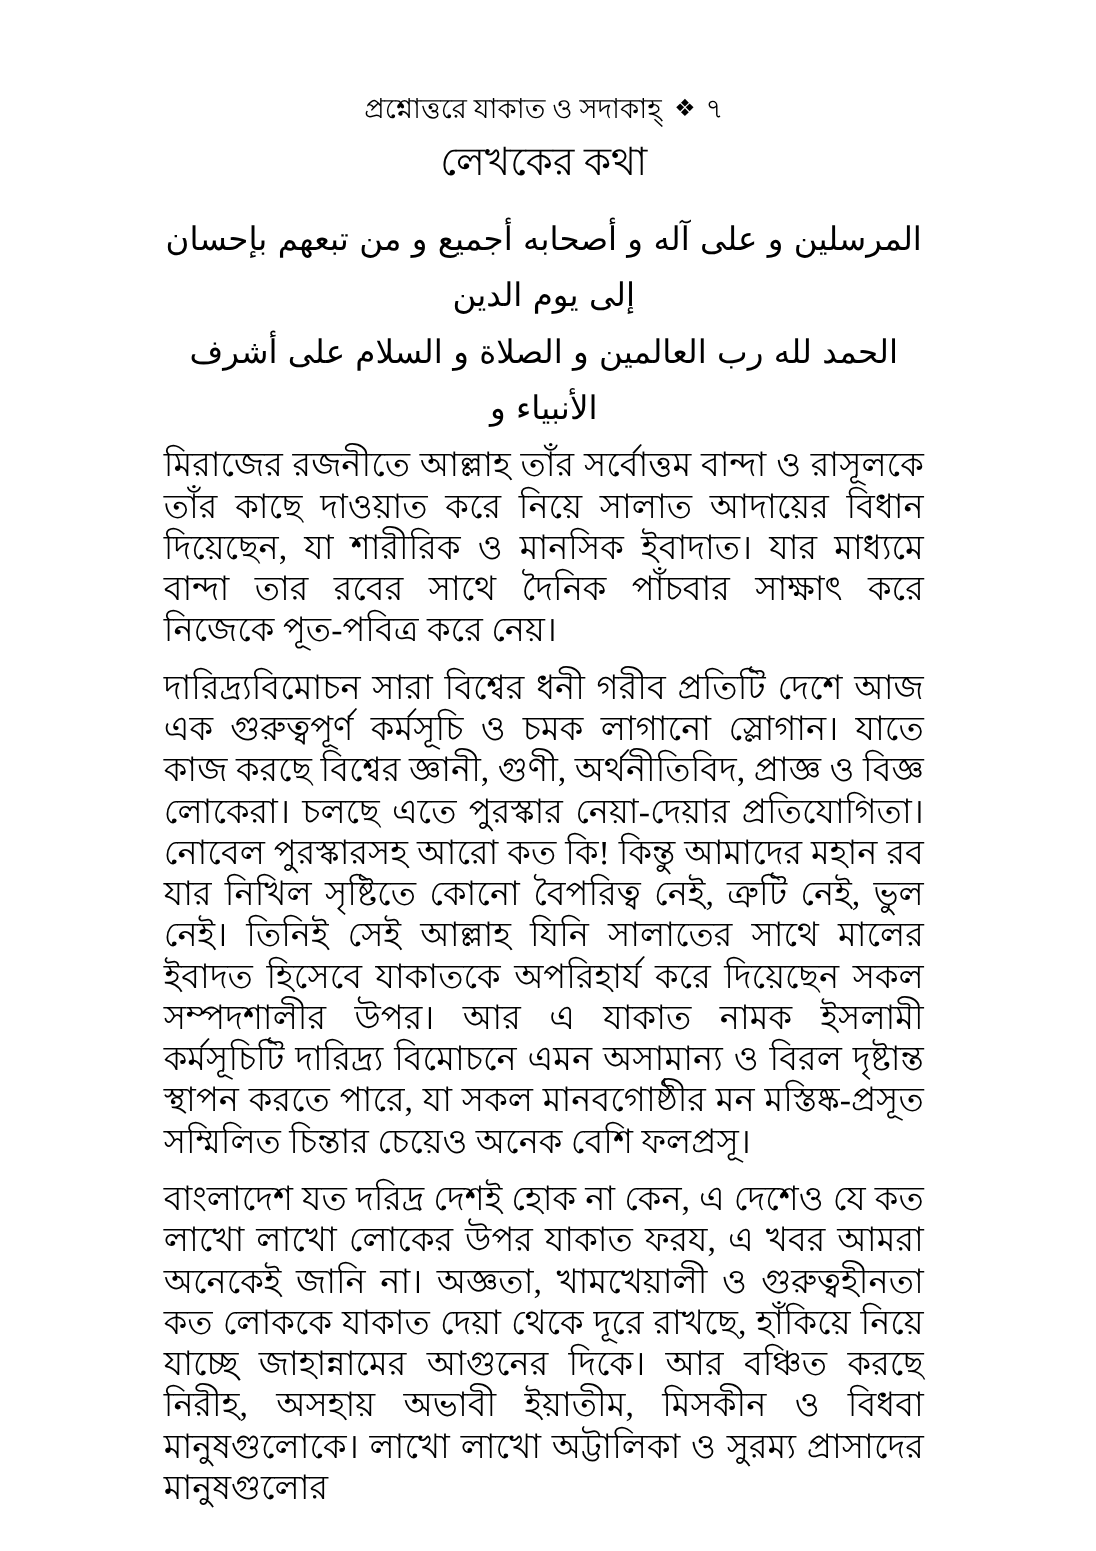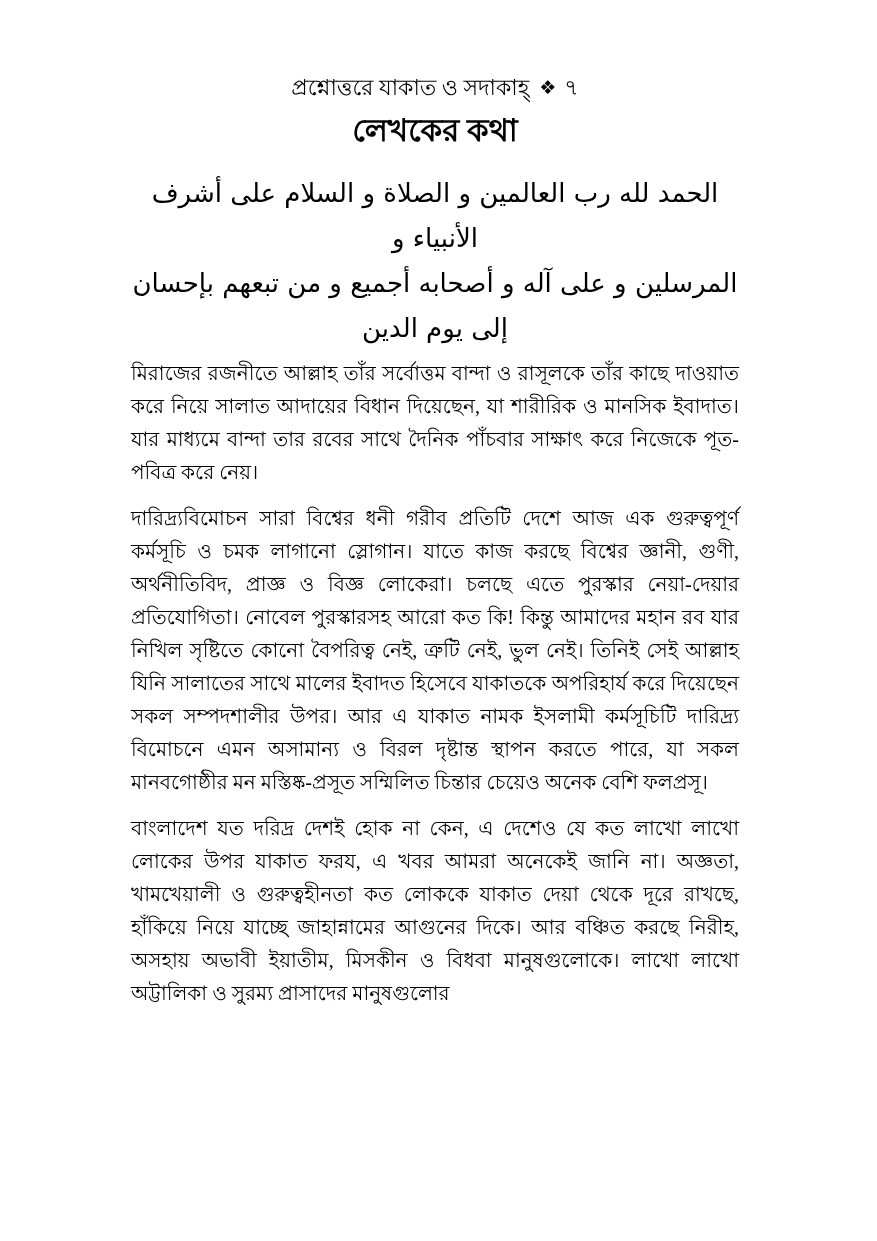--- a/index.html
+++ b/index.html
@@ -35,58 +35,58 @@
     vertical-align: 1px;
     font-family: "DejaVu Sans", sans-serif;
   }
 
   
   .chapter-title {
     margin: 8px 0 12px 0;
     text-align: center;
     font-size: 31px;
     line-height: 40px;
-    font-weight: bold;
+    font-weight: normal;
   }
 
   
   .arabic-block {
     margin-top: 20px;
     direction: rtl;
     text-align: center;
     font-family: "DejaVu Sans", sans-serif;
     font-size: 26px;
     line-height: 45px;
   }
 
   
   .body-text {
     margin-top: 6px;
   }
   .body-text p {
     margin: 0 0 13px 0;
-    font-size: 20px;
+    font-size: 27px;
     line-height: 33px;
     text-align: justify;
   }
 </style>
 </head>
 <body>
 
 <div class="page">
 
   <div class="running-header">
     <span>প্রশ্নোত্তরে যাকাত ও সদাকাহ্</span><span class="sep-icon">❖</span><span>৭</span>
   </div>
 
   <h1 class="chapter-title">লেখকের কথা</h1>
 
   <div class="arabic-block">
+    <div>المرسلين و على آله و أصحابه أجميع و من تبعهم بإحسان إلى يوم الدين</div>
     <div>الحمد لله رب العالمين و الصلاة و السلام على أشرف الأنبياء و</div>
-    <div>المرسلين و على آله و أصحابه أجميع و من تبعهم بإحسان إلى يوم الدين</div>
   </div>
 
   <div class="body-text">
     <p>মিরাজের রজনীতে আল্লাহ তাঁর সর্বোত্তম বান্দা ও রাসূলকে তাঁর কাছে দাওয়াত করে নিয়ে সালাত আদায়ের বিধান দিয়েছেন, যা শারীরিক ও মানসিক ইবাদাত। যার মাধ্যমে বান্দা তার রবের সাথে দৈনিক পাঁচবার সাক্ষাৎ করে নিজেকে পূত-পবিত্র করে নেয়।</p>
     <p>দারিদ্র্যবিমোচন সারা বিশ্বের ধনী গরীব প্রতিটি দেশে আজ এক গুরুত্বপূর্ণ কর্মসূচি ও চমক লাগানো স্লোগান। যাতে কাজ করছে বিশ্বের জ্ঞানী, গুণী, অর্থনীতিবিদ, প্রাজ্ঞ ও বিজ্ঞ লোকেরা। চলছে এতে পুরস্কার নেয়া-দেয়ার প্রতিযোগিতা। নোবেল পুরস্কারসহ আরো কত কি! কিন্তু আমাদের মহান রব যার নিখিল সৃষ্টিতে কোনো বৈপরিত্ব নেই, ত্রুটি নেই, ভুল নেই। তিনিই সেই আল্লাহ যিনি সালাতের সাথে মালের ইবাদত হিসেবে যাকাতকে অপরিহার্য করে দিয়েছেন সকল সম্পদশালীর উপর। আর এ যাকাত নামক ইসলামী কর্মসূচিটি দারিদ্র্য বিমোচনে এমন অসামান্য ও বিরল দৃষ্টান্ত স্থাপন করতে পারে, যা সকল মানবগোষ্ঠীর মন মস্তিষ্ক-প্রসূত সম্মিলিত চিন্তার চেয়েও অনেক বেশি ফলপ্রসূ।</p>
     <p>বাংলাদেশ যত দরিদ্র দেশই হোক না কেন, এ দেশেও যে কত লাখো লাখো লোকের উপর যাকাত ফরয, এ খবর আমরা অনেকেই জানি না। অজ্ঞতা, খামখেয়ালী ও গুরুত্বহীনতা কত লোককে যাকাত দেয়া থেকে দূরে রাখছে, হাঁকিয়ে নিয়ে যাচ্ছে জাহান্নামের আগুনের দিকে। আর বঞ্চিত করছে নিরীহ, অসহায় অভাবী ইয়াতীম, মিসকীন ও বিধবা মানুষগুলোকে। লাখো লাখো অট্টালিকা ও সুরম্য প্রাসাদের মানুষগুলোর</p>
   </div>
 
 </div>
 

